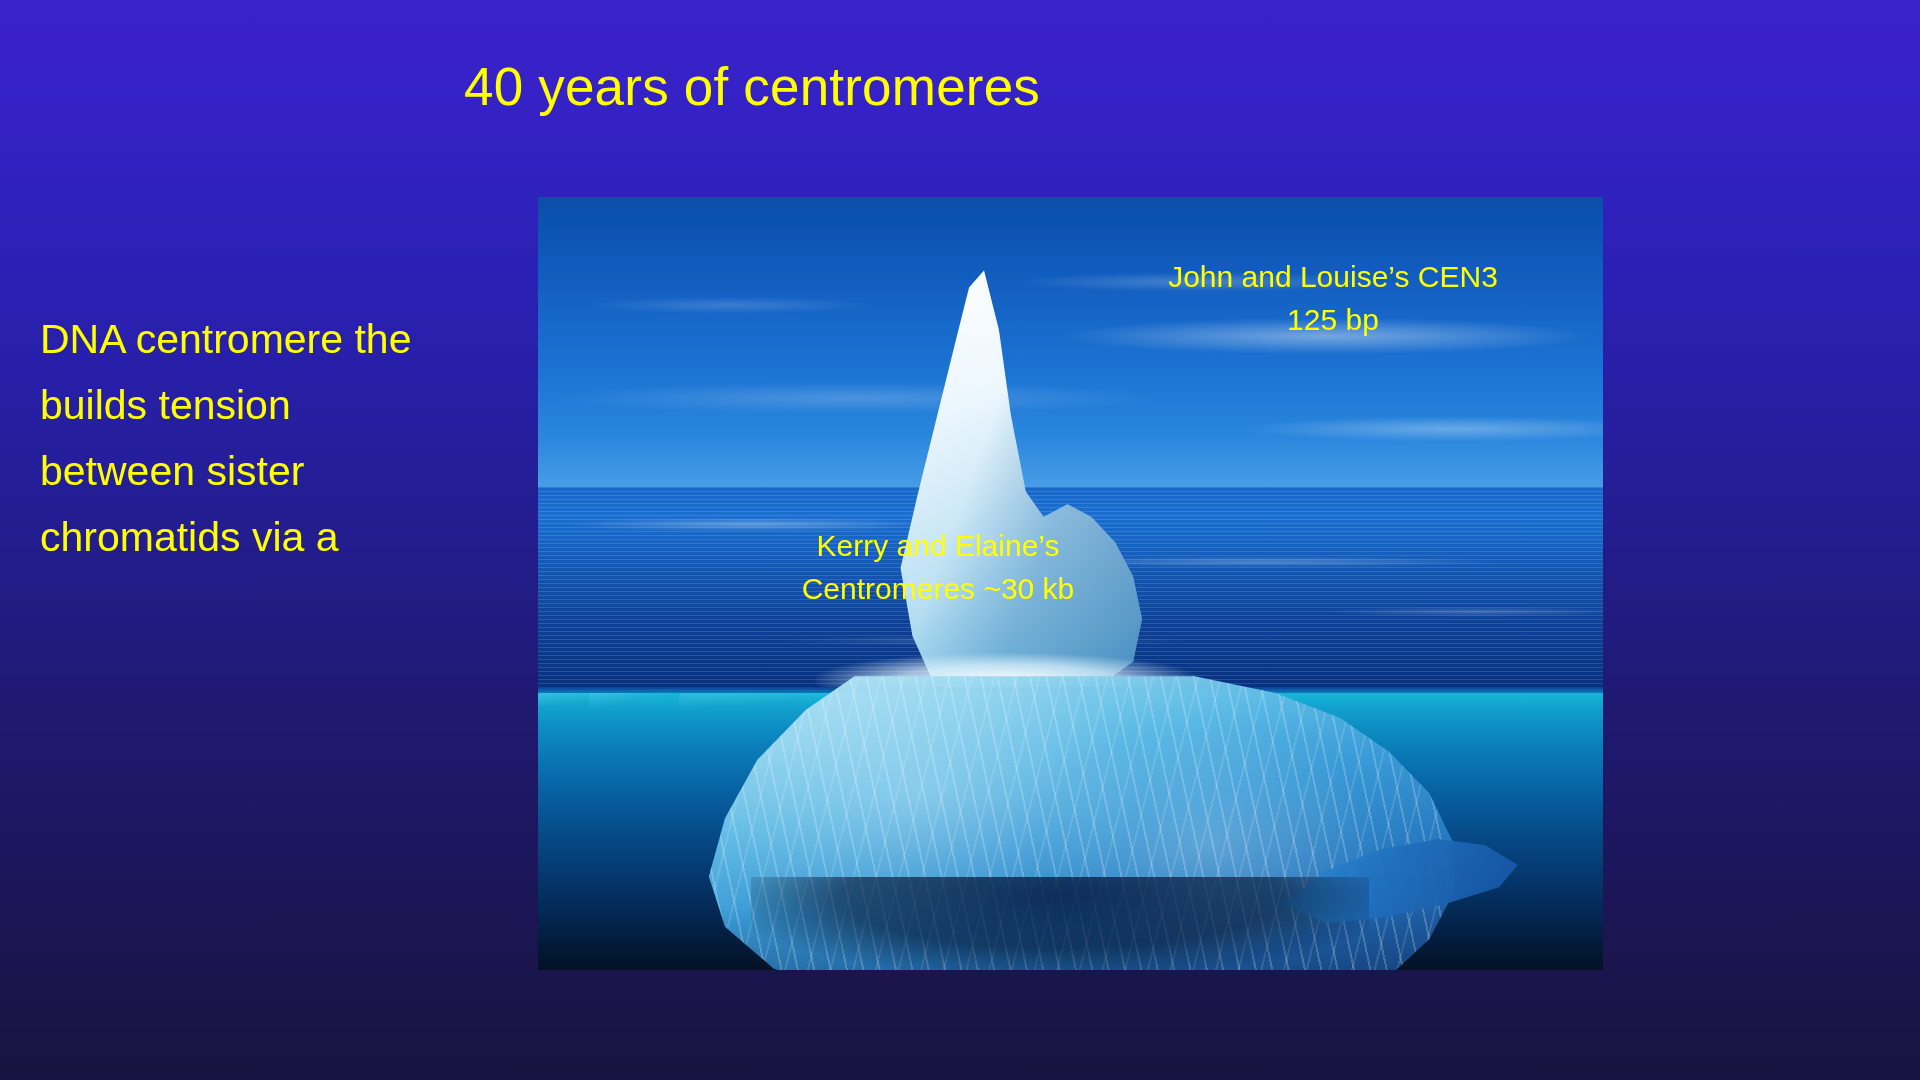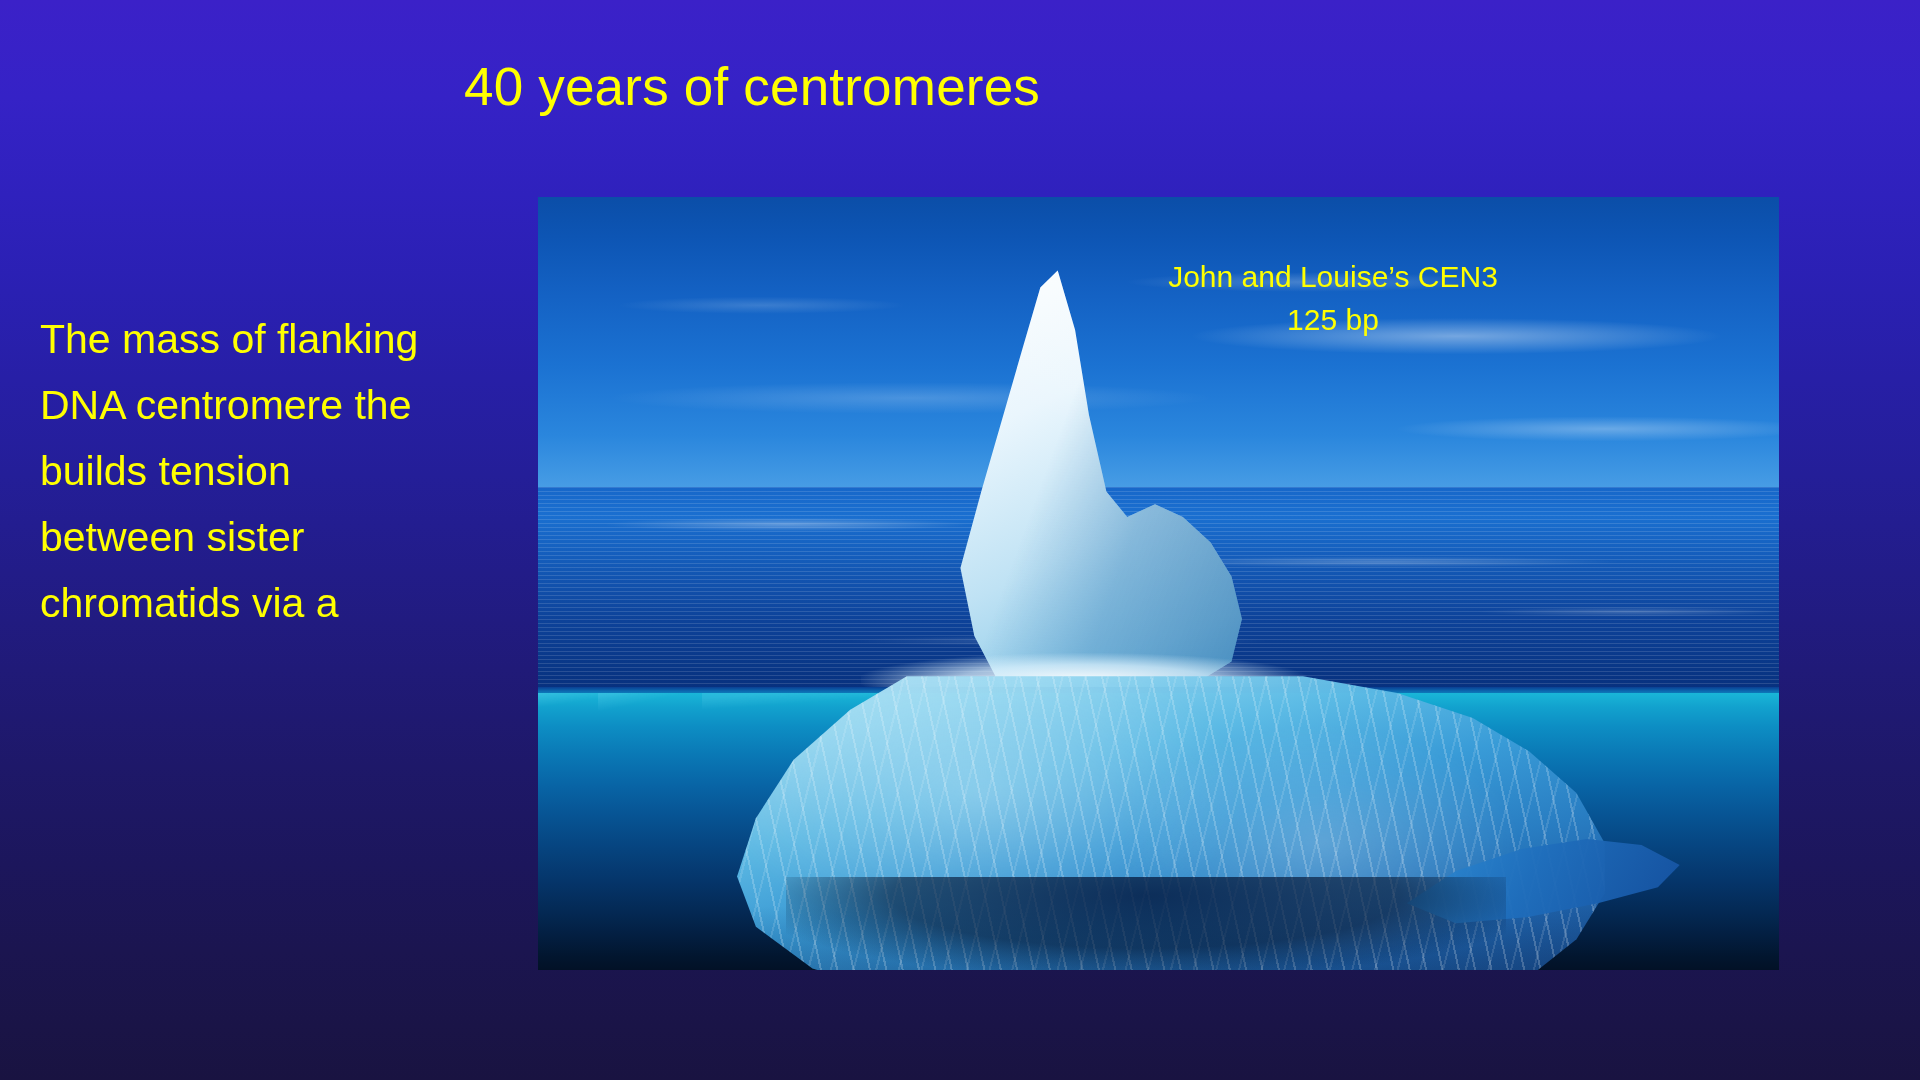--- a/index.html
+++ b/index.html
@@ -61,21 +61,21 @@
     font-size: 41px;
     line-height: 66px;
   }
   #body-text .line { white-space: nowrap; }
 
   
   #picture {
     position: absolute;
     left: 538px;
     top: 197px;
-    width: 1241px;
+    width: 1065px;
     height: 773px;
     overflow: hidden;
   }
 
   
   .sky {
     position: absolute;
     left: 0; top: 0;
     width: 100%; height: 64.2%;
     background:
@@ -302,21 +302,20 @@
   #label-kerry .l2 { display: block; }
 </style>
 </head>
 <body>
 
 <div id="slide">
 
   <div id="title">40 years of centromeres</div>
 
   <div id="body-text">
-    <div class="line">The mass of flanking</div>
     <div class="line">DNA centromere the</div>
     <div class="line">builds tension</div>
     <div class="line">between sister</div>
     <div class="line">chromatids via a</div>
   </div>
 
   <div id="picture">
     <div class="sky"></div>
     <div class="cloud-wisps"></div>
     <div class="sea-band"></div>
@@ -334,15 +333,19 @@
     <div class="berg-bottom"></div>
     <div class="berg-bottom-texture"></div>
     <div class="berg-fin"></div>
     <div class="berg-darkfoot"></div>
 
     <div class="pic-label" id="label-cen3">
       <span class="l1">John and Louise’s CEN3</span>
       <span class="l2">125 bp</span>
     </div>
 
+    <div class="pic-label" id="label-kerry">
+      <span class="l1">Kerry and Elaine’s</span>
+      <span class="l2">Centromeres ~30 kb</span>
+    </div>
   </div>
 
 </div>
 
 </body></html>

